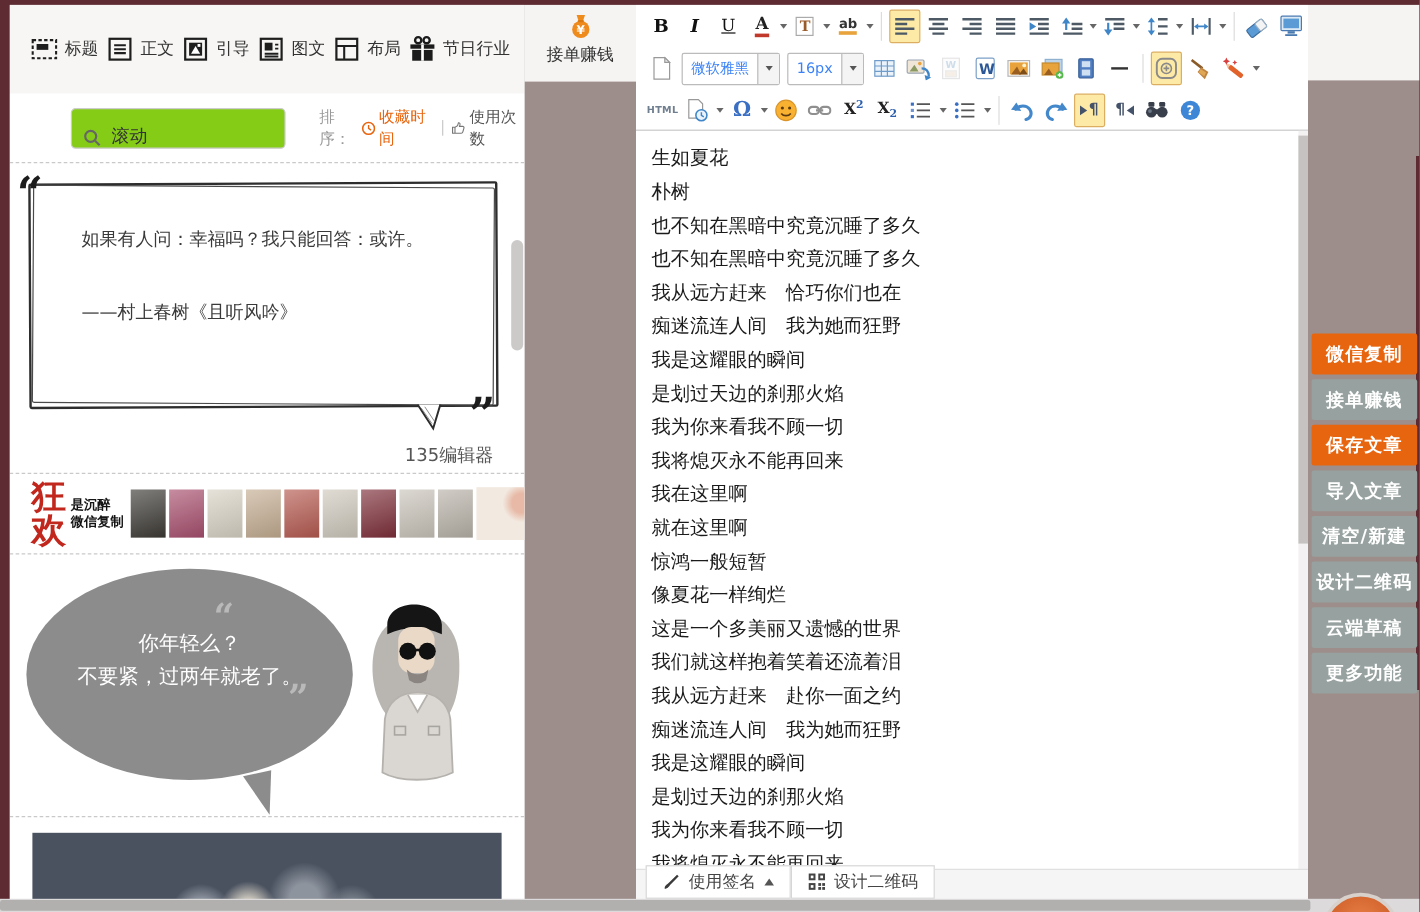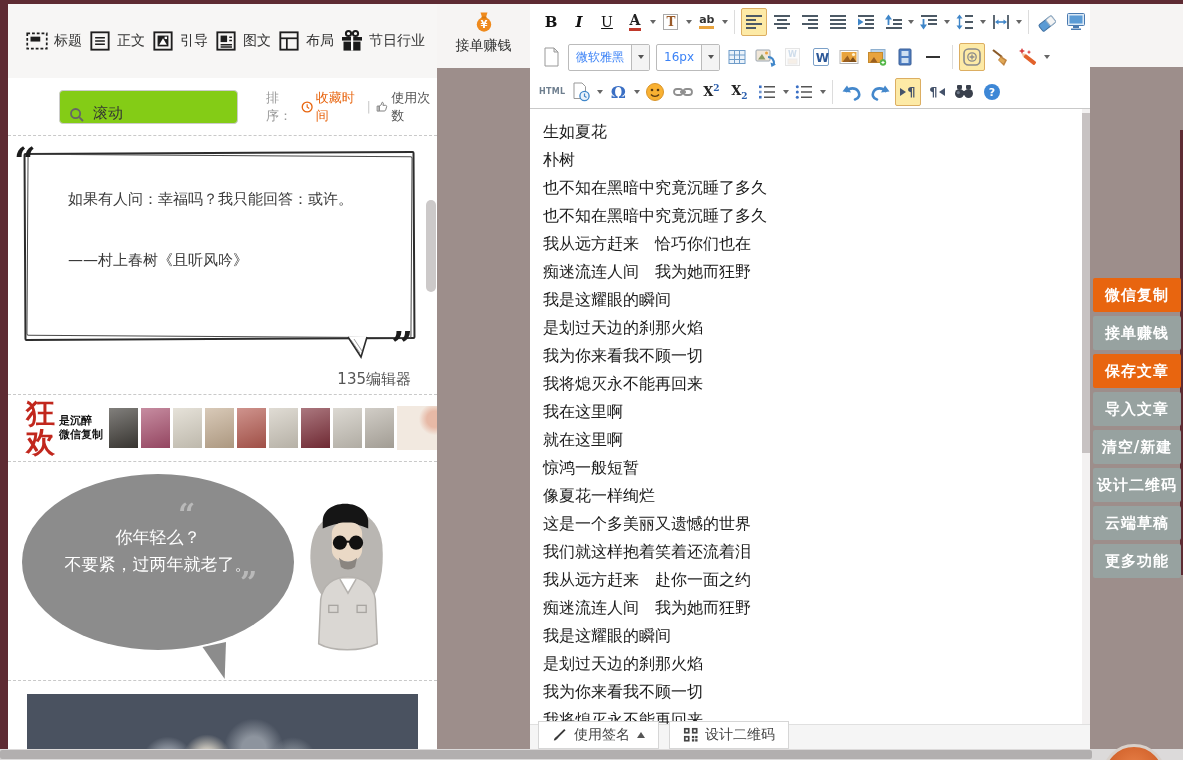--- a/index.html
+++ b/index.html
@@ -128,21 +128,21 @@
   .select .sarrow:after{content:"";border-left:3.5px solid transparent;border-right:3.5px solid transparent;
                   border-top:4px solid #555;}
 
   .content{position:absolute;left:0;top:105px;right:8px;bottom:35px;overflow:hidden;padding:9px 0 0 13px;
            cursor:text;}
   .eline{font-size:16px;line-height:28px;color:#1b1b1b;white-space:pre;}
   .escroll-track{position:absolute;right:0;top:105px;width:8px;bottom:35px;background:#f3f1f1;}
   .escroll-thumb{position:absolute;right:0;top:4px;width:8px;height:340px;background:#c7c2c2;cursor:pointer;}
 
   .bottombar{position:absolute;left:0;right:0;bottom:11px;height:24px;background:#f5f5f5;
-             border-top:1px solid #e0e0e0;display:flex;align-items:center;gap:10px;padding-left:8px;}
+             border-top:1px solid #e0e0e0;display:flex;align-items:center;padding-left:8px;}
   .bbtn{height:26px;background:#fff;border:1px solid #d6d6d6;display:flex;align-items:center;gap:7px;
         padding:0 13px;font-size:14px;color:#444;cursor:pointer;margin-top:-5px;}
   .up-caret{width:0;height:0;border-left:4.5px solid transparent;border-right:4.5px solid transparent;
             border-bottom:6px solid #555;}
 
   
   .sidebtns{position:absolute;left:1093px;top:278px;width:88px;display:flex;flex-direction:column;gap:4px;z-index:6;}
   .sbtn{height:34px;display:flex;align-items:center;justify-content:center;font-size:15px;font-weight:bold;
         color:#fff;border-radius:2px;cursor:pointer;letter-spacing:1px;}
   .sbtn-orange{background:#e8650f;}

